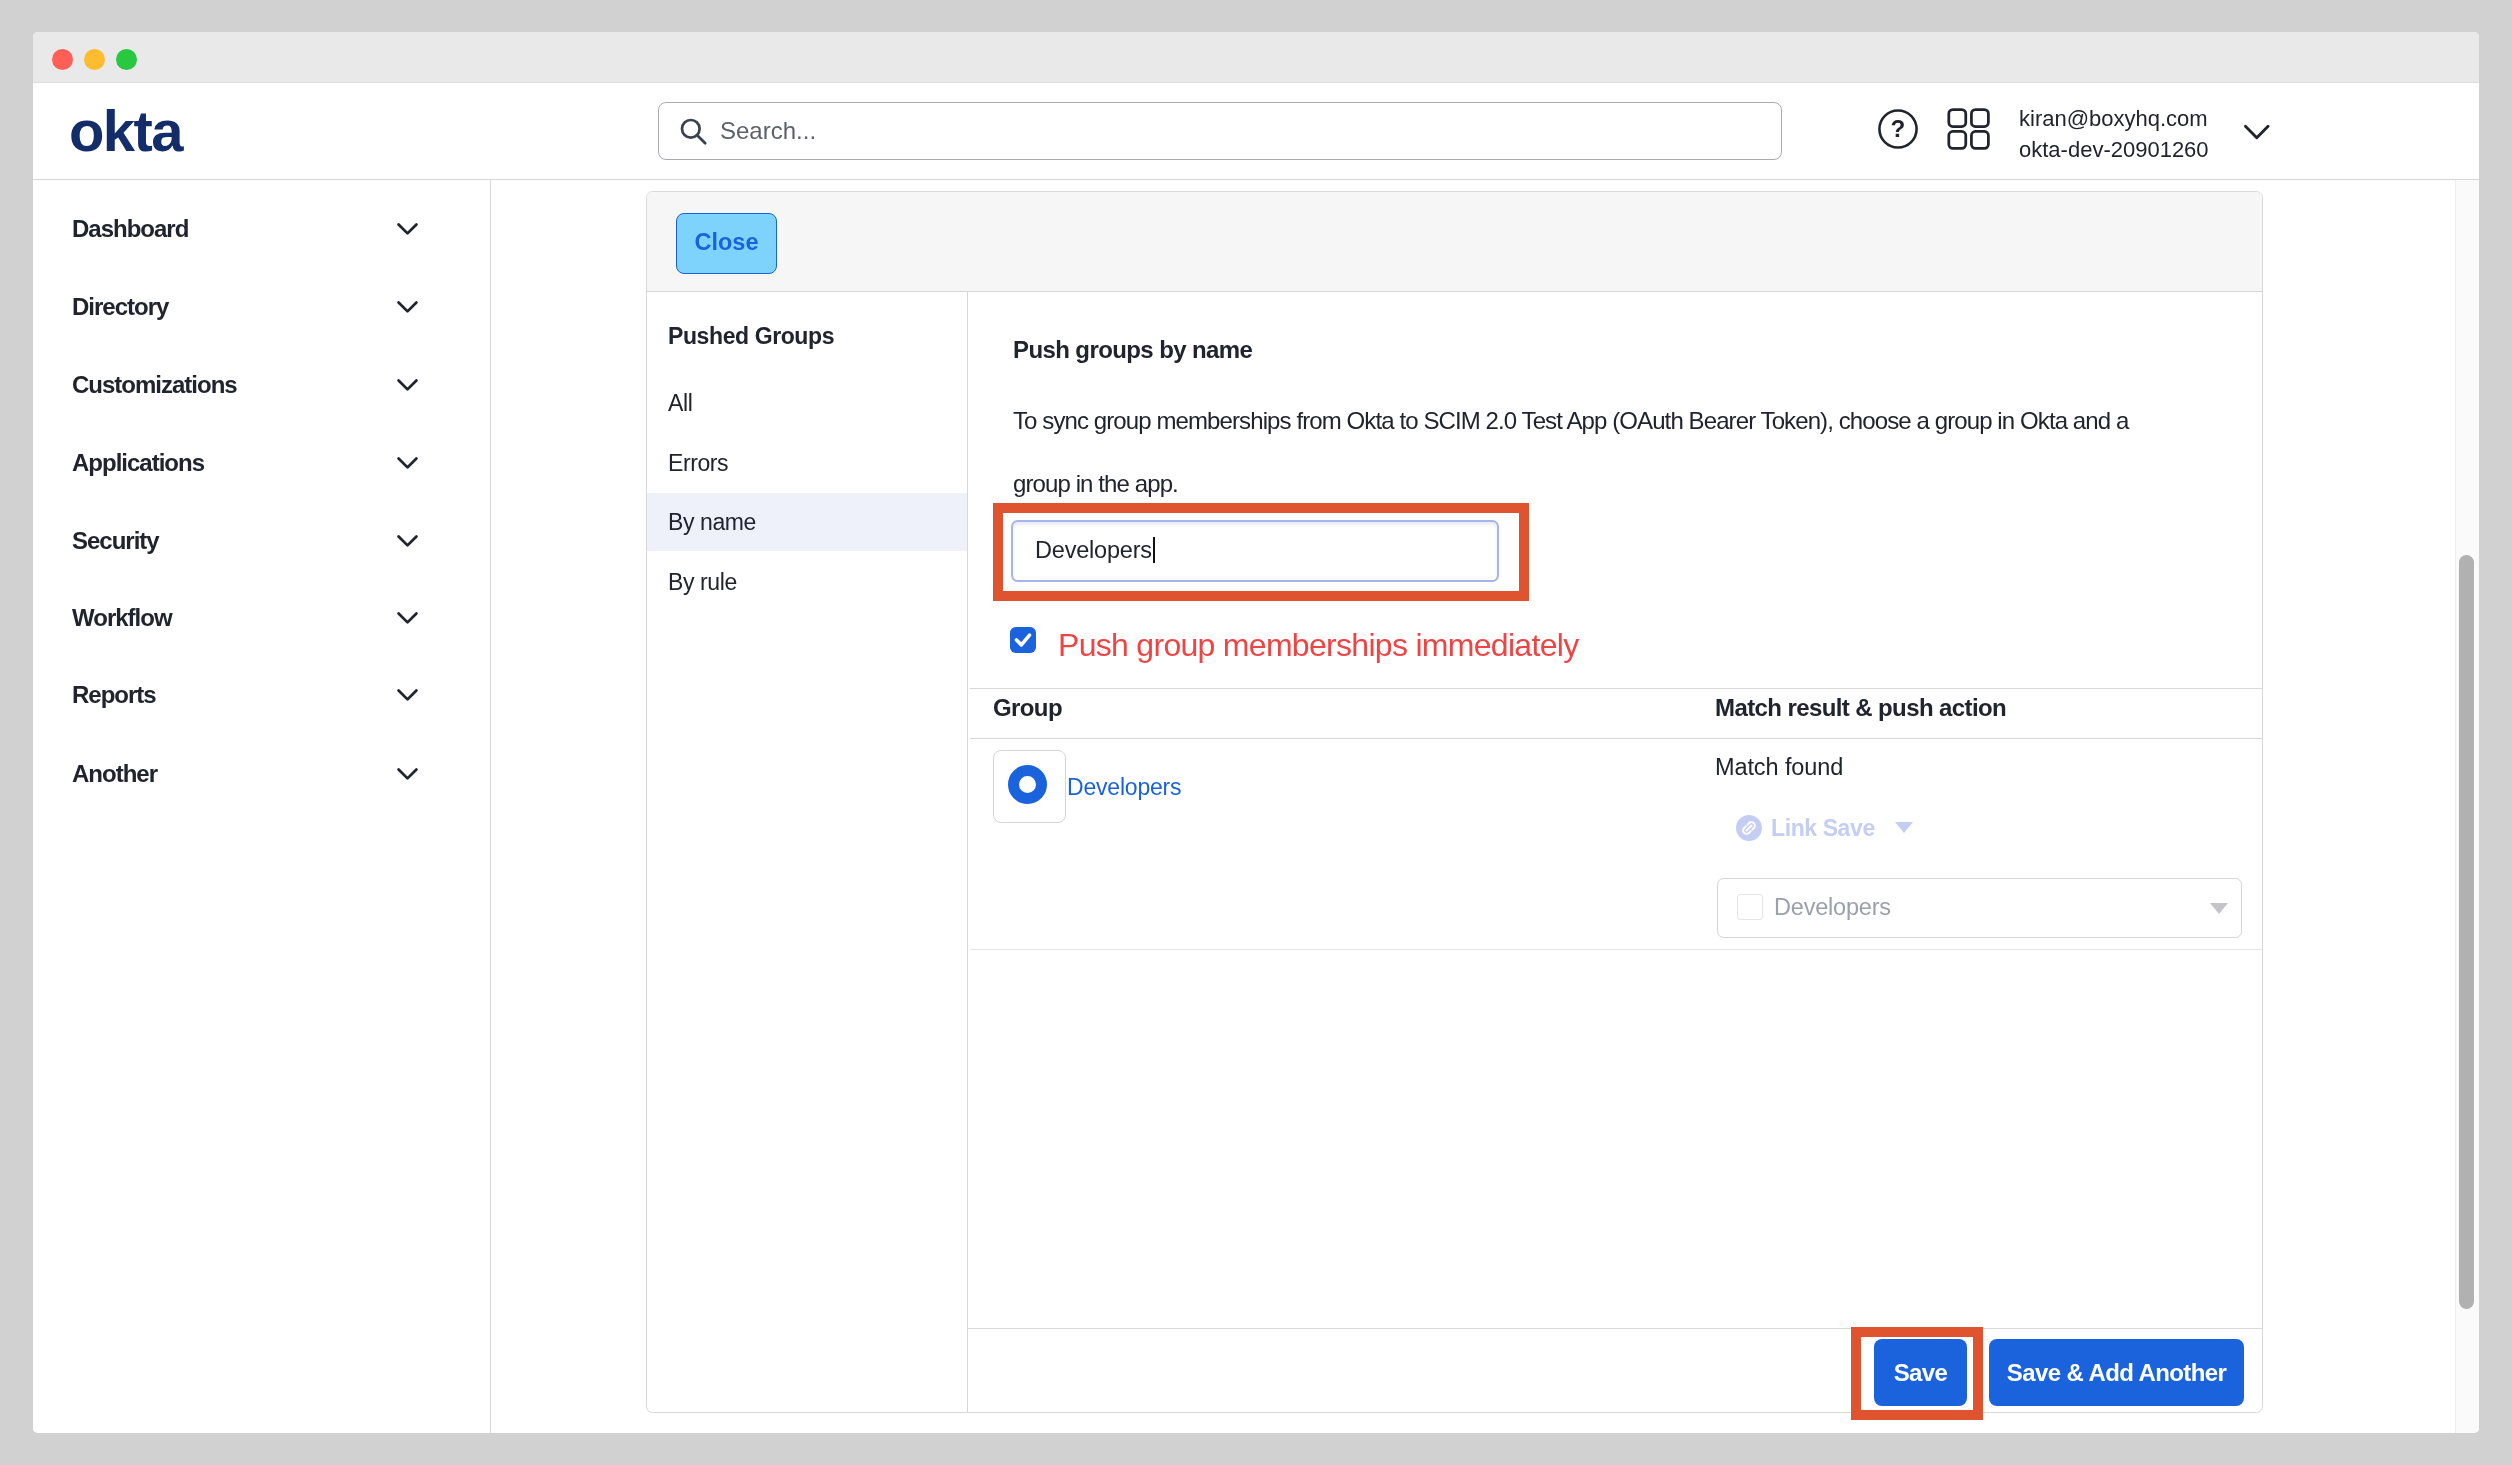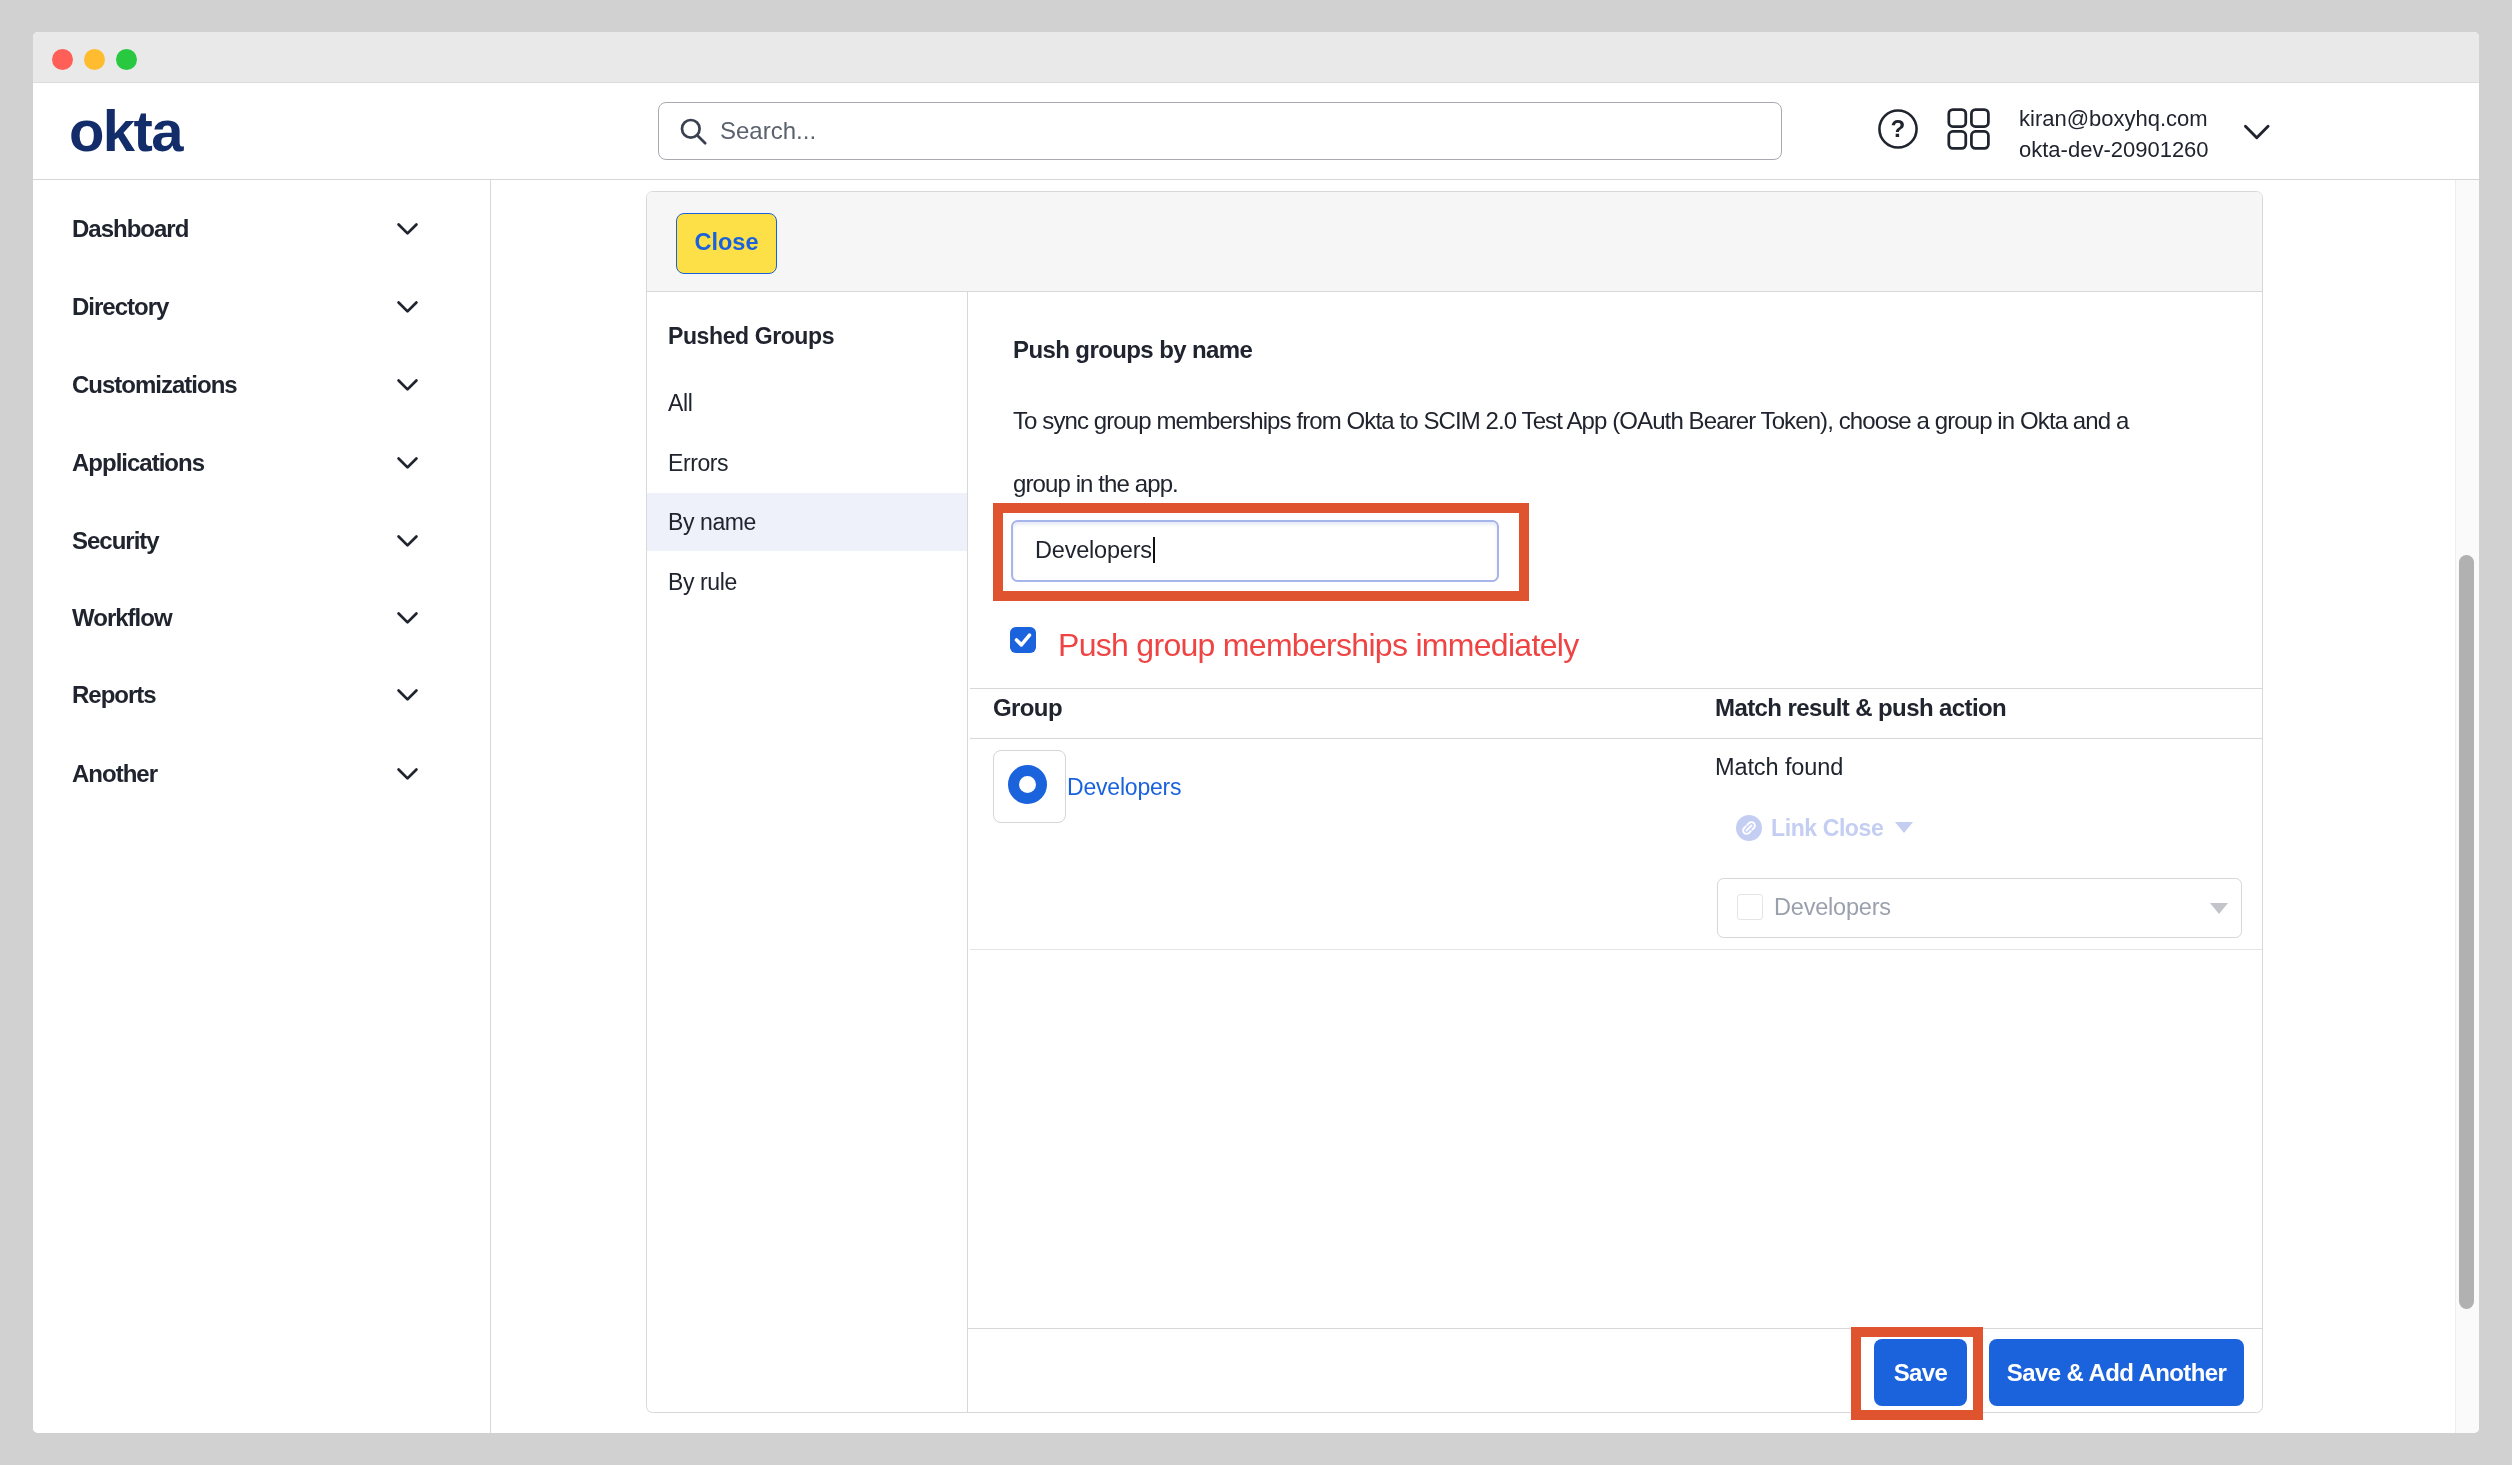--- a/index.html
+++ b/index.html
@@ -24,21 +24,21 @@
     line-height:31px; }
   #sidebar { position:absolute; left:0; top:148px; width:458px; bottom:0; background:#fff;
     border-right:1.6px solid #d8d8d8; }
   .sideitem { position:absolute; left:39px; height:32px; line-height:32px;
     font-size:24px; font-weight:bold; color:#20242e; letter-spacing:-1px; }
   #panel { position:absolute; left:613px; top:159px; width:1617px; height:1222px;
     border:1.6px solid #d8d8d8; border-radius:6.5px; background:#fff; }
   #panelhead { position:absolute; left:0; top:0; width:100%; height:100px;
     background:#f6f6f6; border-bottom:1.6px solid #d8d8d8; border-radius:4.9px 4.9px 0 0; }
   #closebtn { position:absolute; left:29px; top:21px; width:101px; height:61px;
-    border:1.6px solid #1a62dd; border-radius:8px; background:#fde047;
+    border:1.6px solid #1a62dd; border-radius:8px; background:#7dd3fc;
     font-size:23.5px; font-weight:bold; color:#1a62dd; text-align:center; line-height:57px; }
   #subnav { position:absolute; left:0; top:100px; width:321px; bottom:0;
     border-right:1.6px solid #d8d8d8; }
   .subitem { position:absolute; left:21px; height:32px; line-height:32px; font-size:23px;
     color:#20242e; letter-spacing:-0.4px; }
   #byname-hl { position:absolute; left:0; top:201px; width:100%; height:58px; background:#eef0fa; }
   #content { position:absolute; left:323px; top:0; right:0; height:1136px; }
   .h1 { font-size:24px; font-weight:bold; color:#20242e; letter-spacing:-0.6px; height:32px; line-height:32px; }
   #para { position:absolute; left:43px; top:197px; font-size:24px; color:#20242e;
     line-height:63px; letter-spacing:-0.9px; white-space:nowrap; }
@@ -178,21 +178,21 @@
       <div id="tile">
           <div id="donut"></div>
         </div>
       <div id="devlink">Developers</div>
       <div id="matchfound">Match found</div>
       <div id="linkgroup">
         <svg class="abs" style="left:0; top:4.9px;" width="26" height="26" viewBox="0 0 32 32">
           <circle cx="16" cy="16" r="16" fill="#c4cef3"></circle>
           <path d="M13 19 L19 13 M12 14 l-2 2 a4 4 0 0 0 6 6 l2,-2 M20 18 l2 -2 a4 4 0 0 0 -6 -6 l-2 2" fill="none" stroke="#fff" stroke-width="2.4" stroke-linecap="round"></path>
         </svg>
-        <div id="lg-text">Link Close</div>
+        <div id="lg-text">Link Save</div>
         <div class="abs" style="left:159px; top:12px; width:0; height:0; border-left:9px solid transparent; border-right:9px solid transparent; border-top:11.3px solid #c4cef3;"></div>
       </div>
       <div id="select1">
         <div class="sq"></div>
         <div class="stxt">Developers</div>
         <div class="abs" style="left:492px; top:23.5px; width:0; height:0; border-left:9px solid transparent; border-right:9px solid transparent; border-top:11.3px solid #c3c3ca;"></div>
       </div>
       <div class="hr" style="top:757px; border-color:#e4e4e8;"></div>
     </div>
     <div id="footer">

